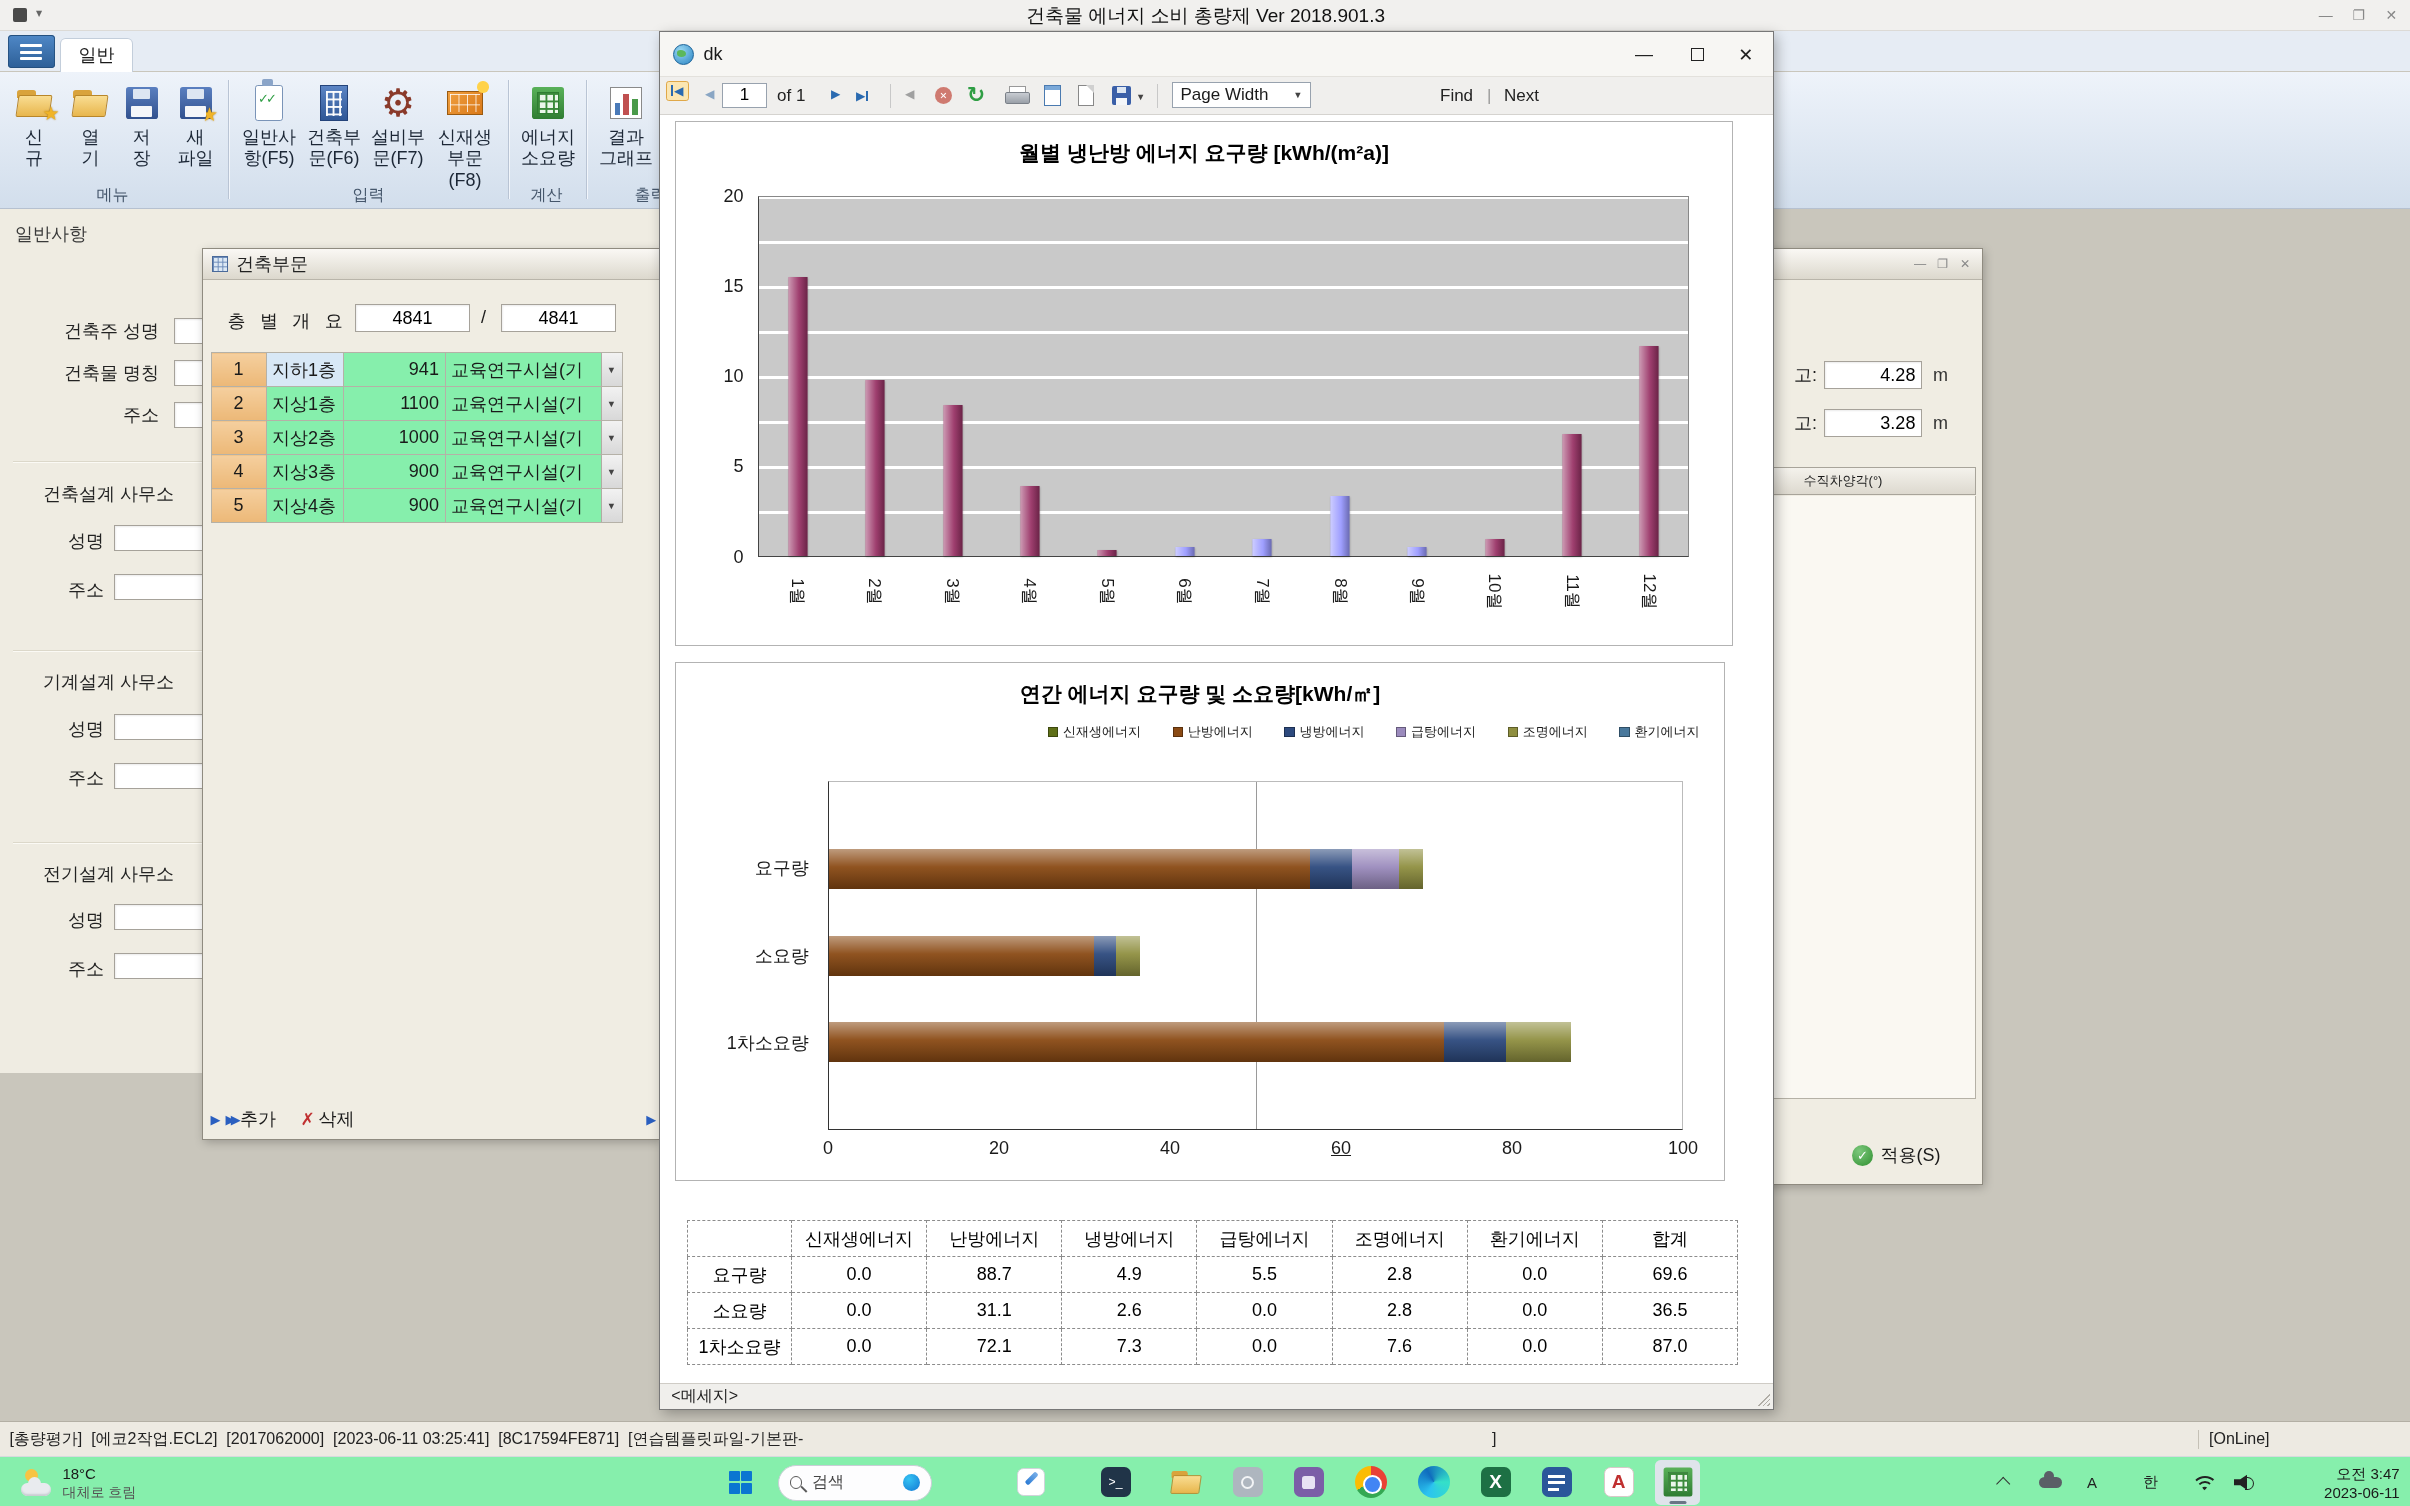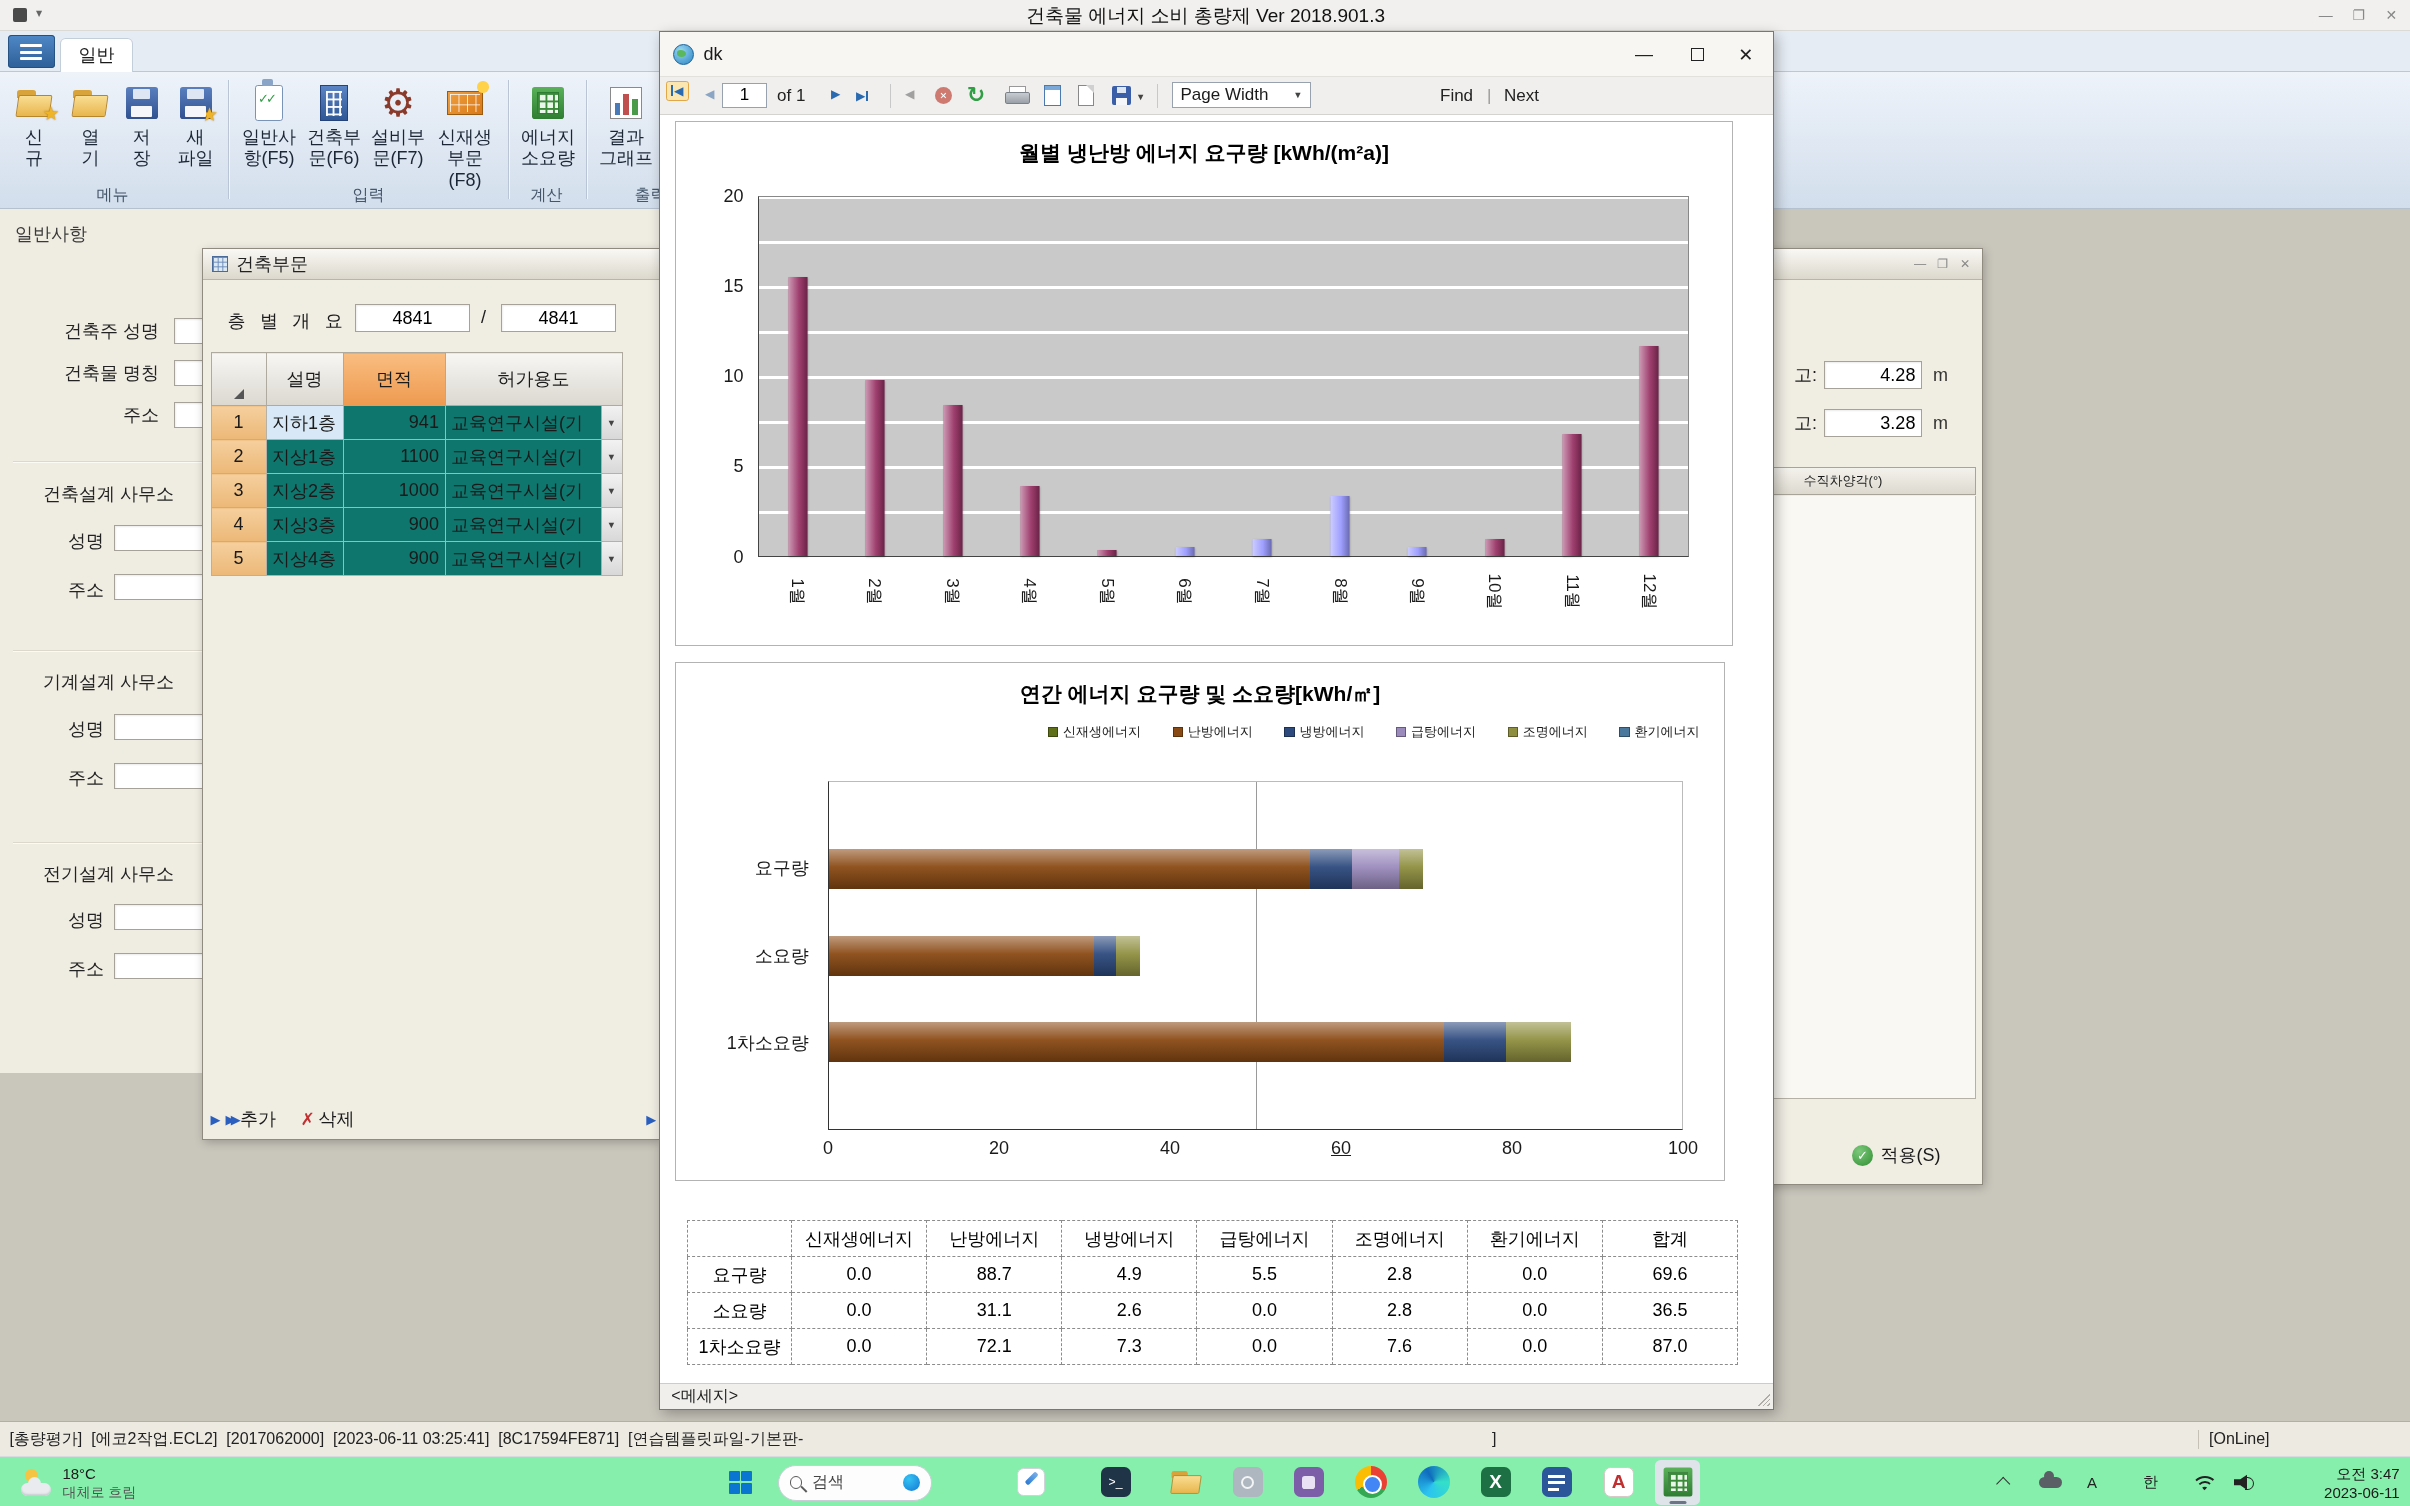--- a/index.html
+++ b/index.html
@@ -56,21 +56,21 @@
 .cwin{position:absolute;border:0.9px solid #8f8b80;box-shadow:1.9px 2.8px 9.4px rgba(0,0,0,.25);background:#f0ede3}
 .cap{height:31px;background:linear-gradient(#faf8f4,#dcd8cd);border-bottom:0.9px solid #b9b5aa;display:flex;align-items:center;padding:0 9.4px;gap:7.5px}
 .cap .ct{font-size:18px;color:#222}
 .bwic{width:16px;height:16px;border:0.9px solid #4a6a9a;background-color:#dce8f4;background-image:linear-gradient(#6a8ab8 0.9px,transparent 0.9px),linear-gradient(90deg,#6a8ab8 0.9px,transparent 0.9px);background-size:4.7px 4.7px}
 .smctl{width:15px;height:15px;color:#8a8a8a;font-size:12.2px;line-height:15px;text-align:center}
 
 #bwin{left:202px;top:248px;width:458px;height:892px;z-index:3}
 .bwtable{position:absolute;left:7.5px;top:103px;width:411px;border-collapse:collapse;table-layout:fixed;background:#fff}
 .bwtable th{background:linear-gradient(#f7f6f3,#dbd8d0);border:0.9px solid #aeaaa0;font-weight:normal;height:53px;font-size:18px}
 .bwtable th.area{background:linear-gradient(#f9bd80,#ee9a50)}
-.bwtable td{border:0.9px solid #b5b1a7;height:34px;background:#0f766e;font-size:18px;padding:0 5.6px}
+.bwtable td{border:0.9px solid #b5b1a7;height:34px;background:#86efac;font-size:18px;padding:0 5.6px}
 .bwtable td.no{background:linear-gradient(#f5cf9e,#ecb877);text-align:center;padding:0}
 .bwtable td.num{text-align:right}
 .bwtable td.sel{background:#d8e8f6}
 .combo{position:relative;padding-right:24.5px}
 .combo .dd{position:absolute;right:0;top:0;bottom:0;width:21px;background:linear-gradient(#f2f2f2,#d8d8d8);border-left:0.9px solid #b0aca2;display:flex;align-items:center;justify-content:center;font-size:9.4px;color:#444}
 .cornertri{width:0;height:0;border-bottom:10.4px solid #555;border-left:10.4px solid transparent;margin:auto}
 .tri-blue{color:#2a5fc0;font-size:13px;letter-spacing:-4.7px}
 .x-red{color:#c03030;font-weight:bold;font-size:17px}
 
 #rpanel{left:1601px;top:248px;width:382px;height:937px;z-index:2}
@@ -350,26 +350,20 @@
   <div class="abs" style="left:278px;top:58px">/</div>
   <input class="inp abs" style="left: 298px; top: 55px; width: 115px; height: 28px; text-align: center;" value="4841">
   <table class="bwtable">
     <colgroup>
         <col style="width:55px">
         <col style="width:77px">
         <col style="width:102px">
         <col style="width:177px">
       </colgroup>
     <tbody>
-        <tr>
-      <th><span class="cornertri"></span></th>
-      <th>설명</th>
-      <th class="area">면적</th>
-      <th>허가용도</th>
-    </tr>
     <tr>
       <td class="no">1</td>
       <td class="sel">지하1층</td>
       <td class="num">941</td>
       <td class="combo"><span>교육연구시설(기</span><span class="dd">▼</span></td>
     </tr>
     <tr>
       <td class="no">2</td>
       <td>지상1층</td>
       <td class="num">1100</td>

